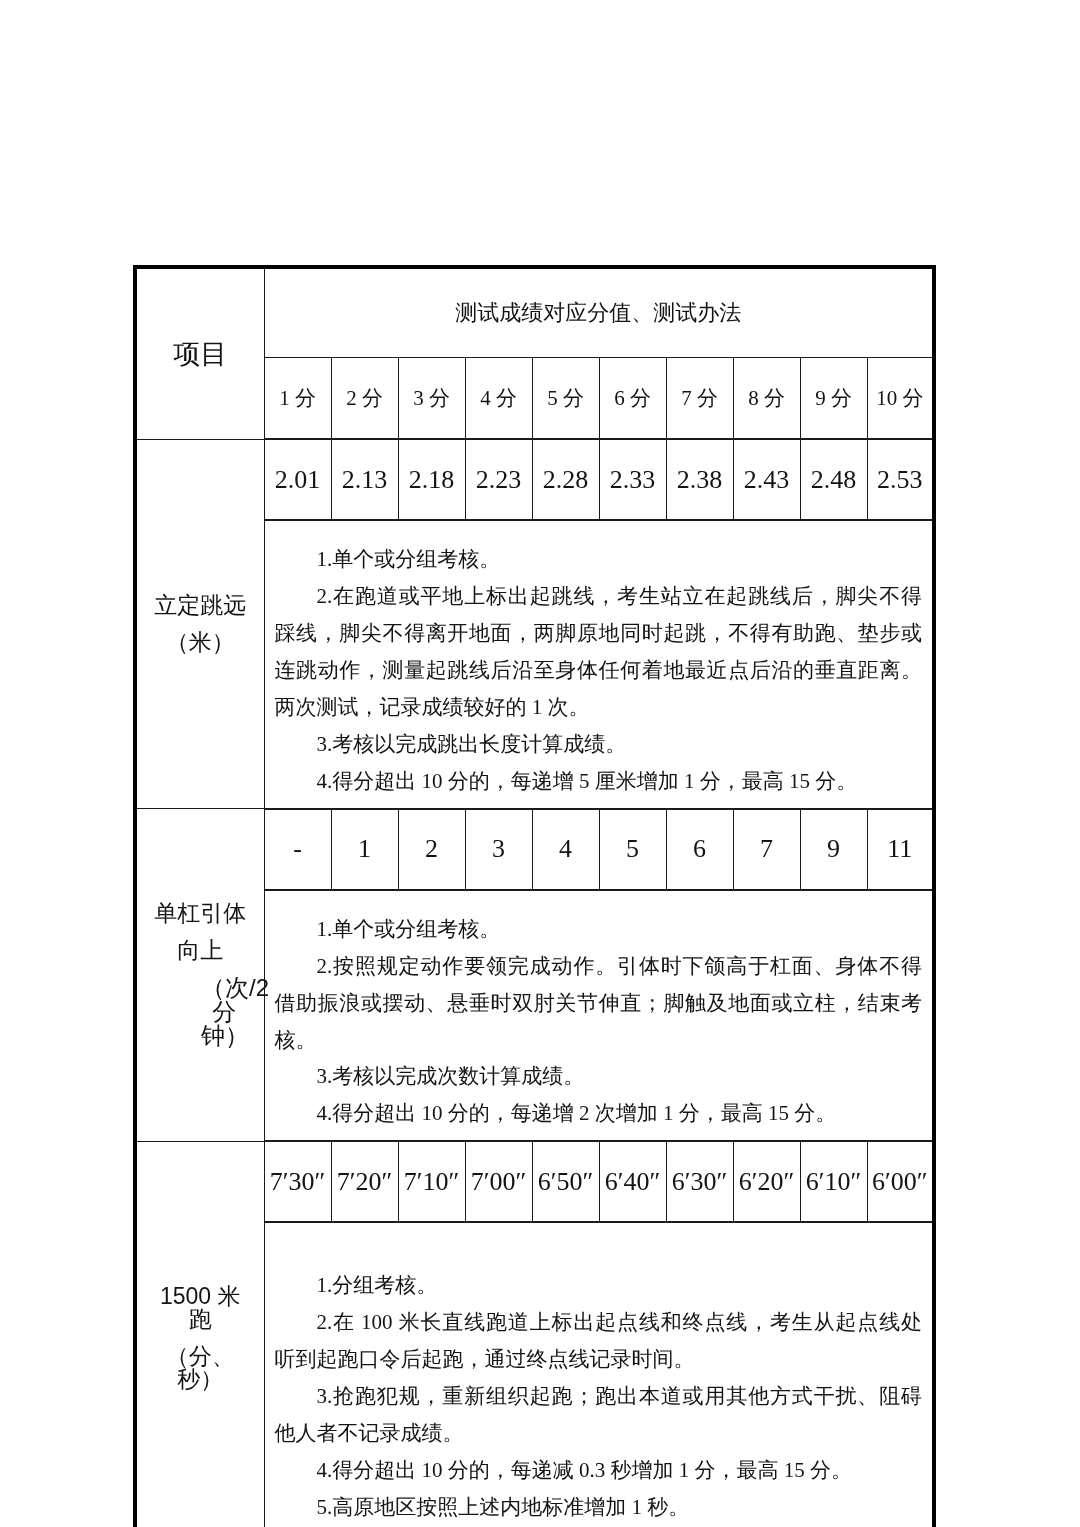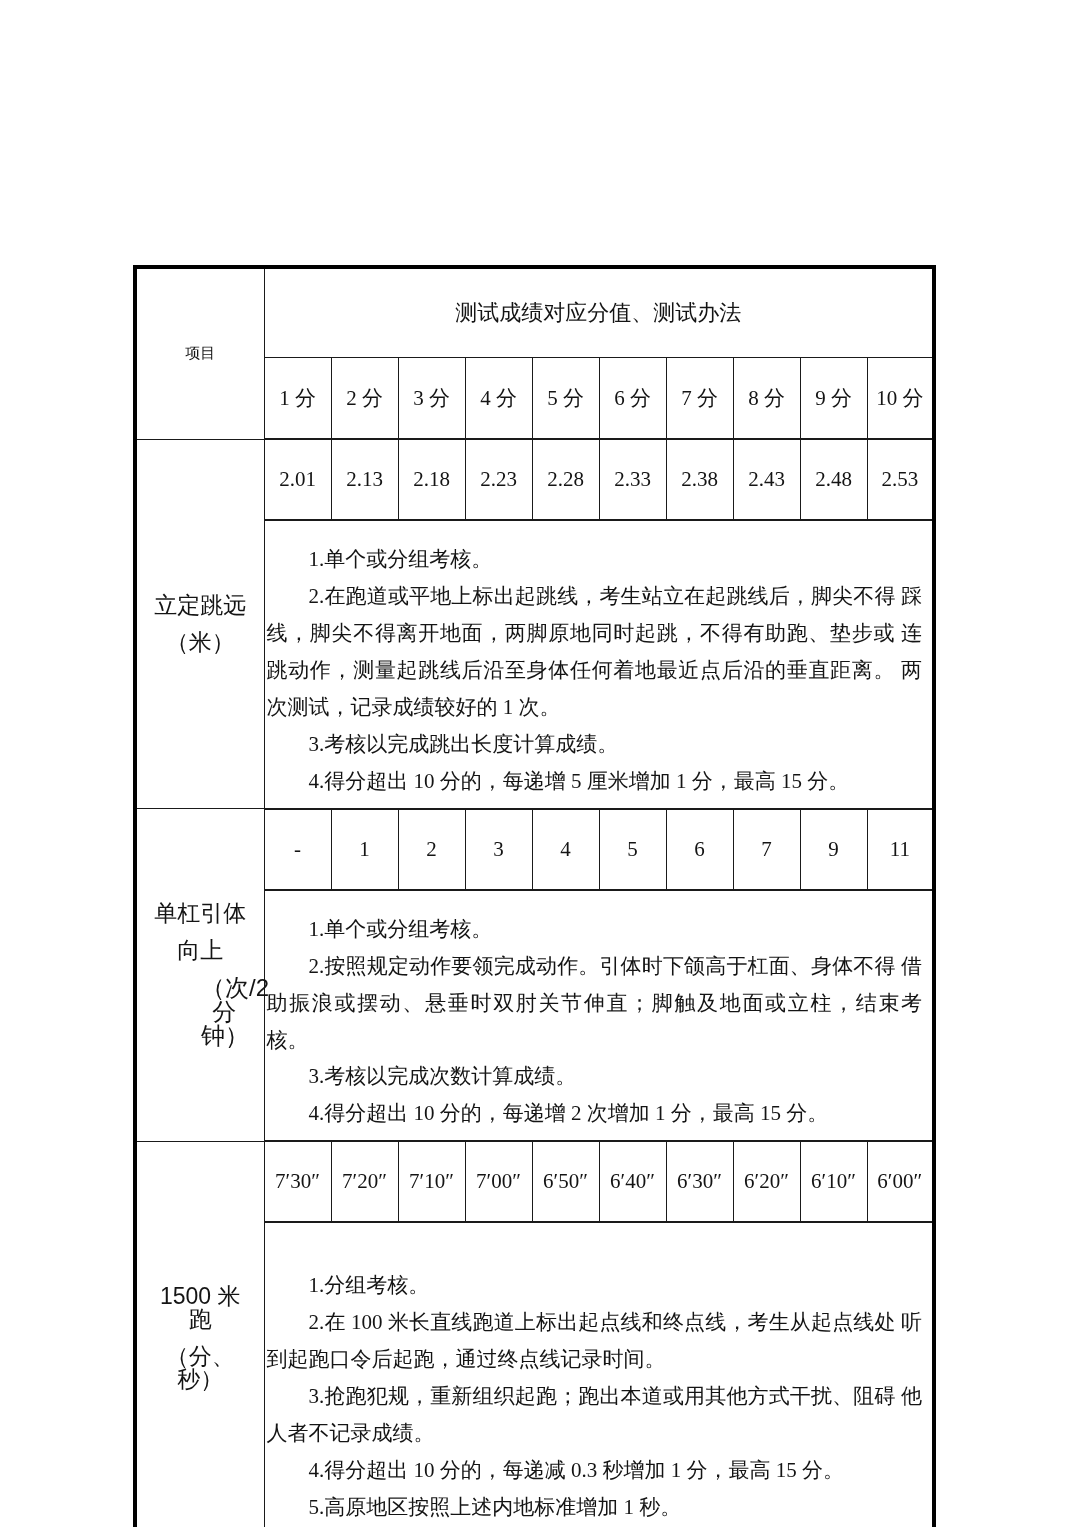--- a/index.html
+++ b/index.html
@@ -39,21 +39,21 @@
     padding: 0;
     font-weight: normal;
     vertical-align: middle;
     text-align: center;
     color: #141414;
   }
   
   .corner-cell {
     font-family: "Liberation Sans", "DejaVu Sans", sans-serif;
     font-weight: 700;
-    font-size: 15px;
+    font-size: 27px;
   }
   .score-methods-cell {
     font-family: Liberation Sans, sans-serif;
     font-weight: 700;
     font-size: 22px;
     border-bottom-width: 1px;
   }
   .score-col {
     font-size: 21px;
     font-family: "Liberation Serif", "DejaVu Serif", serif;
@@ -66,31 +66,31 @@
     font-family: "Liberation Sans", "DejaVu Sans", sans-serif;
     font-weight: 700;
     font-size: 23px;
     line-height: 1.0;
   }
   .item-cell .line { margin: 14px 16px; }
   .item-cell .line.small { font-size: 24px; padding-left: 48px; }
   
   tr.values { height: 81px; }
   tr.values td {
-    font-size: 21px;
+    font-size: 26px;
     border-bottom-width: 2px;
   }
   
   tr.methods1 { height: 225px; }
   tr.methods2 { height: 182px; }
   tr.methods3 { height: 287px; }
   td.methods-cell {
     vertical-align: top;
     text-align: left;
-    padding: 20px 10px 8px 2px;
+    padding: 20px 10px 8px 10px;
     border-bottom-width: 2px;
     margin-left: 32px;
   }
   td.methods-cell.deep { padding-top: 44px; }
   td.methods-cell p {
     margin: 0;
     font-size: 21px;
     line-height: 1.76;
     text-indent: 2em;
     text-align: justify;

